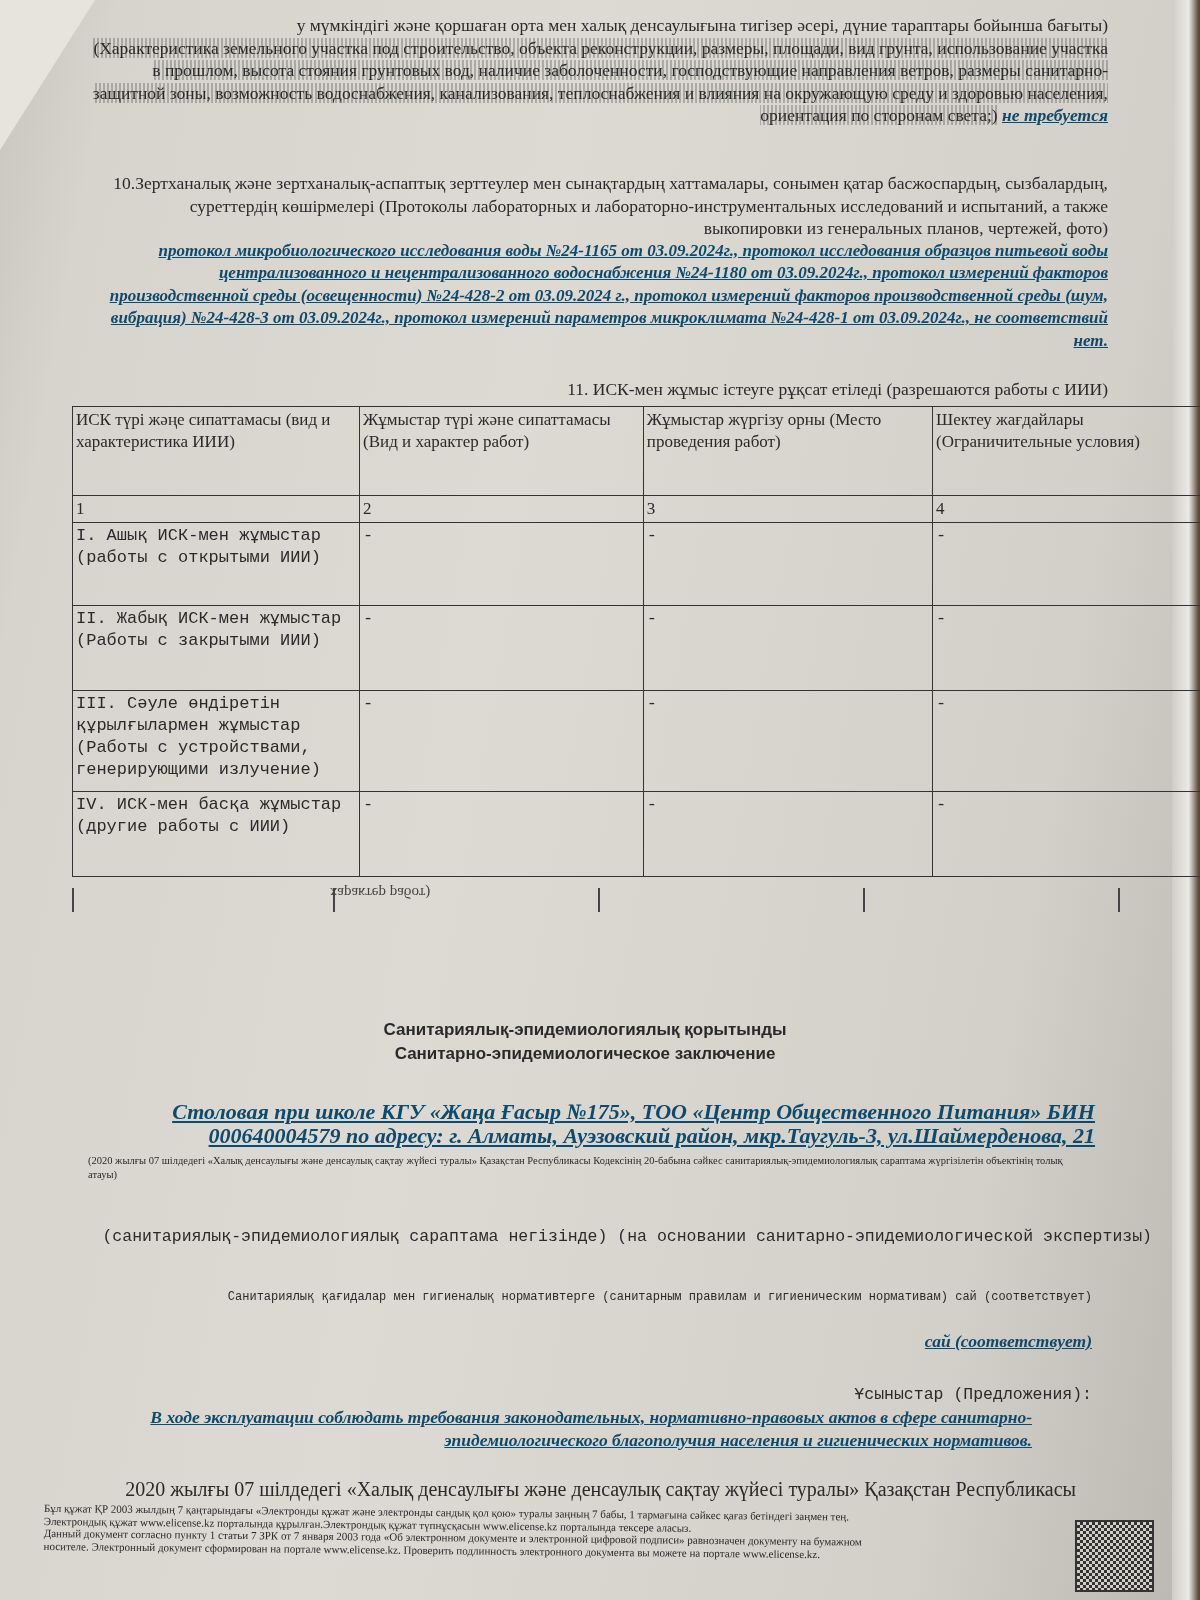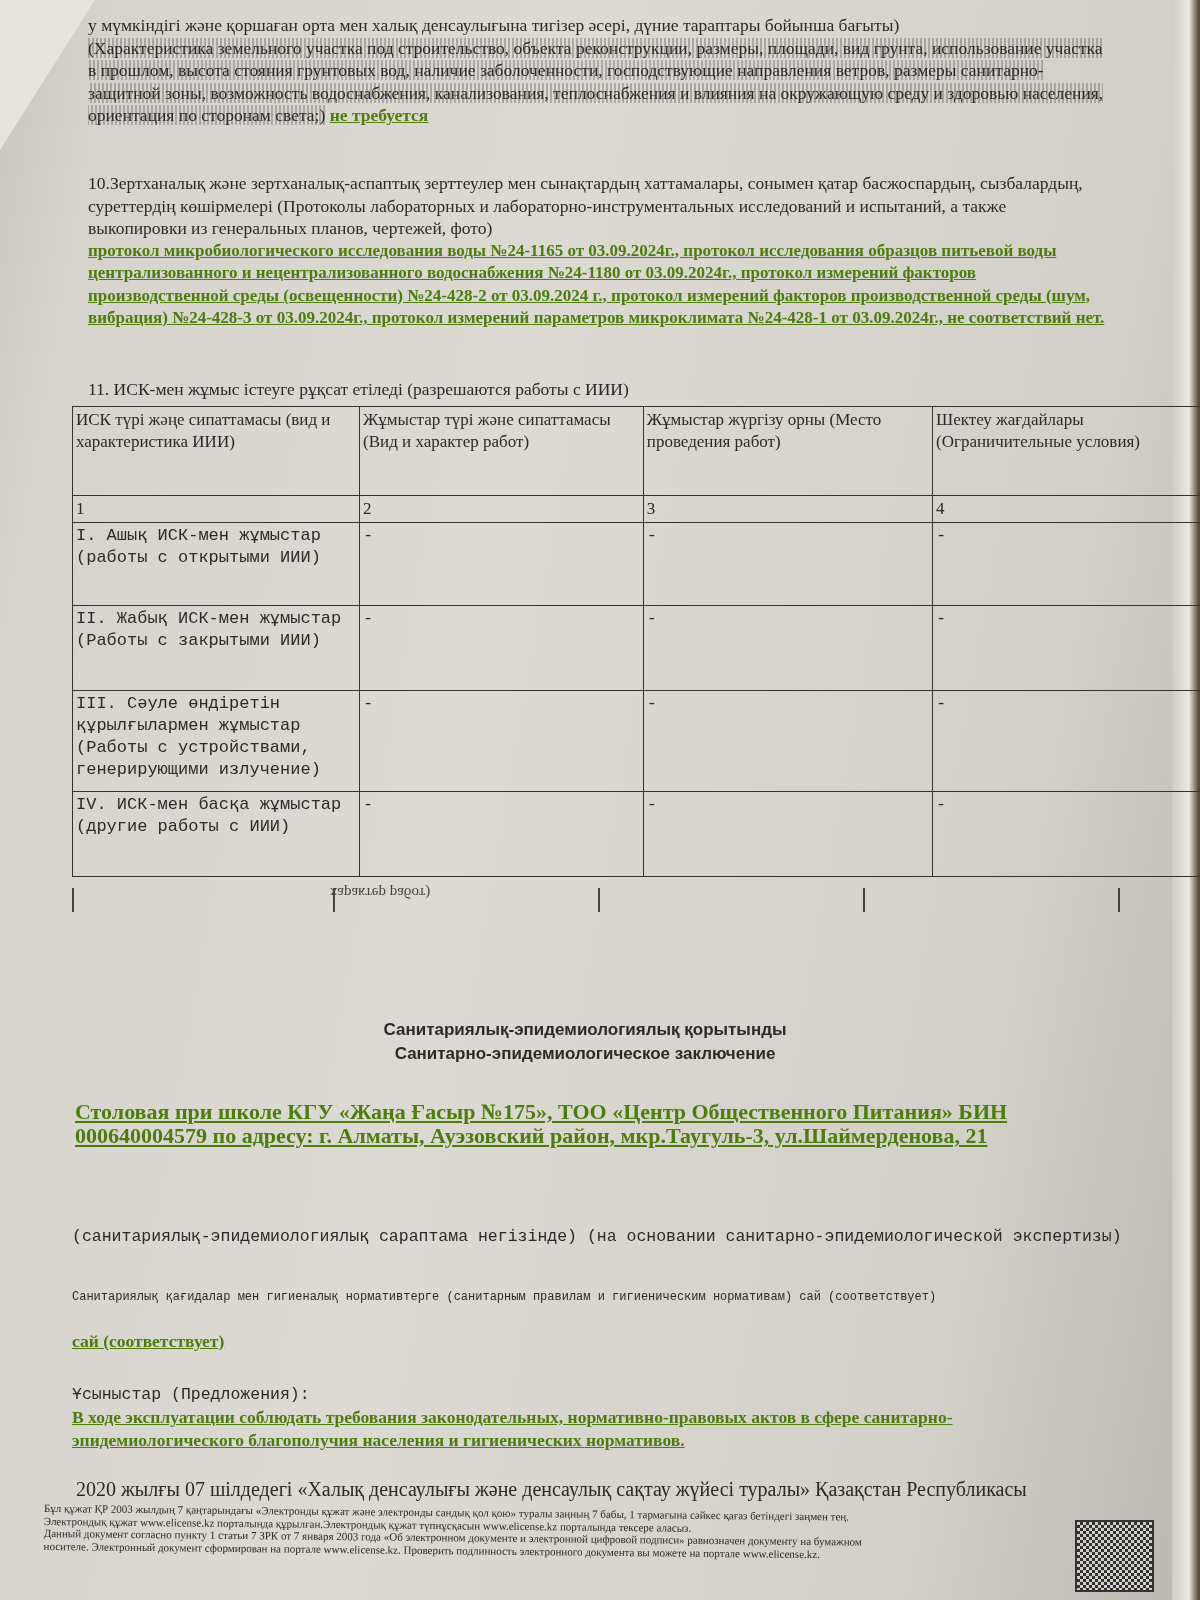--- a/index.html
+++ b/index.html
@@ -7,22 +7,22 @@
     width: 1200px; height: 1600px; overflow: hidden;
     background: linear-gradient(100deg, #c9c6be 0%, #d6d4cd 8%, #dcdad3 40%, #d2d0c8 80%, #b9b7af 100%);
     font-family: "Liberation Serif", serif; color: #2a2a2a; position: relative;
   }
   .page { position: absolute; left: 0; top: 0; width: 1200px; height: 1600px; }
   .fold {
     position: absolute; left: 0; top: 0; width: 0; height: 0;
     border-top: 150px solid #e6e4dd; border-right: 95px solid transparent;
   }
   .rightedge { position:absolute; right:0; top:0; width:28px; height:1600px; background: linear-gradient(90deg, #cfcdc6, #eceae4 60%, #5a4a3a 95%); }
-  .para { position:absolute; left:88px; width:1020px; font-size:17.5px; line-height:22.5px; }
-  .u { font-weight: bold; text-decoration: underline; color:#4d7c0f; }
+  .para { position:absolute; left:88px; width:1020px; font-size:17.5px; line-height:22.5px;text-align:right; }
+  .u { font-style: italic; font-weight: bold; text-decoration: underline; color:#0c4a6e; }
   .noisy { background: repeating-linear-gradient(90deg, rgba(80,80,80,0.35) 0 2px, rgba(0,0,0,0) 2px 4px); }
   table.iii { position:absolute; left:72px; top:406px; width:1134px; border-collapse: collapse; font-size:17px; line-height:22px; }
   table.iii td { border: 1.3px solid #333; vertical-align: top; padding: 2px 3px; }
   .c1 { width: 258px; } .c2 { width: 255px; } .c3 { width: 260px; } .c4 { width: 245px; }
   .hdr td { height: 84px; }
   .nums td { height: 18px; }
   .r1 td { height: 78px; } .r2 td { height: 80px; } .r3 td { height: 96px; } .r4 td { height: 80px; }
   .sans { font-family: Liberation Mono, monospace; font-size: 17px; border-radius: 31px; }
   .ghost { position:absolute; top:884px; font-size:15px; color:#444; transform: scaleY(-1); left: 330px; }
   .ghostbar { position:absolute; top:888px; width:1.5px; height:24px; background:#444; }
@@ -97,20 +97,21 @@
   <div class="ghostbar" style="left:333px;"></div>
   <div class="ghostbar" style="left:598px;"></div>
   <div class="ghostbar" style="left:863px;"></div>
   <div class="ghostbar" style="left:1118px;"></div>
   <div class="ghost">характер работ)</div>
 
   <div class="title" style="top:1020px;">Санитариялық-эпидемиологиялық қорытынды</div>
   <div class="title" style="top:1044px;">Санитарно-эпидемиологическое заключение</div>
 
   <div class="para u" style="top:1100px; left:75px; font-size:22px; line-height:24px;">Столовая при школе КГУ «Жаңа Ғасыр №175», ТОО «Центр Общественного Питания» БИН 000640004579 по адресу: г. Алматы, Ауэзовский район, мкр.Таугуль-3, ул.Шаймерденова, 21</div>
+  <div class="small" style="top:1154px;">(2020 жылғы 07 шілдедегі «Халық денсаулығы және денсаулық сақтау жүйесі туралы» Қазақстан Республикасы Кодексінің 20-бабына сәйкес санитариялық-эпидемиологиялық сараптама жүргізілетін объектінің толық атауы)</div>
 
   <div class="para sans" style="top:1226px; left:72px; width:1080px; font-size:16.5px;">(санитариялық-эпидемиологиялық сараптама негізінде) (на основании санитарно-эпидемиологической экспертизы)</div>
 
   <div class="para sans" style="top:1286px; left:72px; width:1020px; font-size:12px;">Санитариялық қағидалар мен гигиеналық нормативтерге (санитарным правилам и гигиеническим нормативам) сай (соответствует)</div>
   <div class="para u" style="top:1330px; left:72px;">сай (соответствует)</div>
 
   <div class="para sans" style="top:1384px; left:72px; font-size:16.5px;">Ұсыныстар (Предложения):</div>
   <div class="para u" style="top:1406px; left:72px; width:960px;">В ходе эксплуатации соблюдать требования законодательных, нормативно-правовых актов в сфере санитарно-эпидемиологического благополучия населения и гигиенических нормативов.</div>
 
   <div class="para" style="top:1478px; left:76px; width:1000px; font-size:20px;">2020 жылғы 07 шілдедегі «Халық денсаулығы және денсаулық сақтау жүйесі туралы» Қазақстан Республикасы</div>

